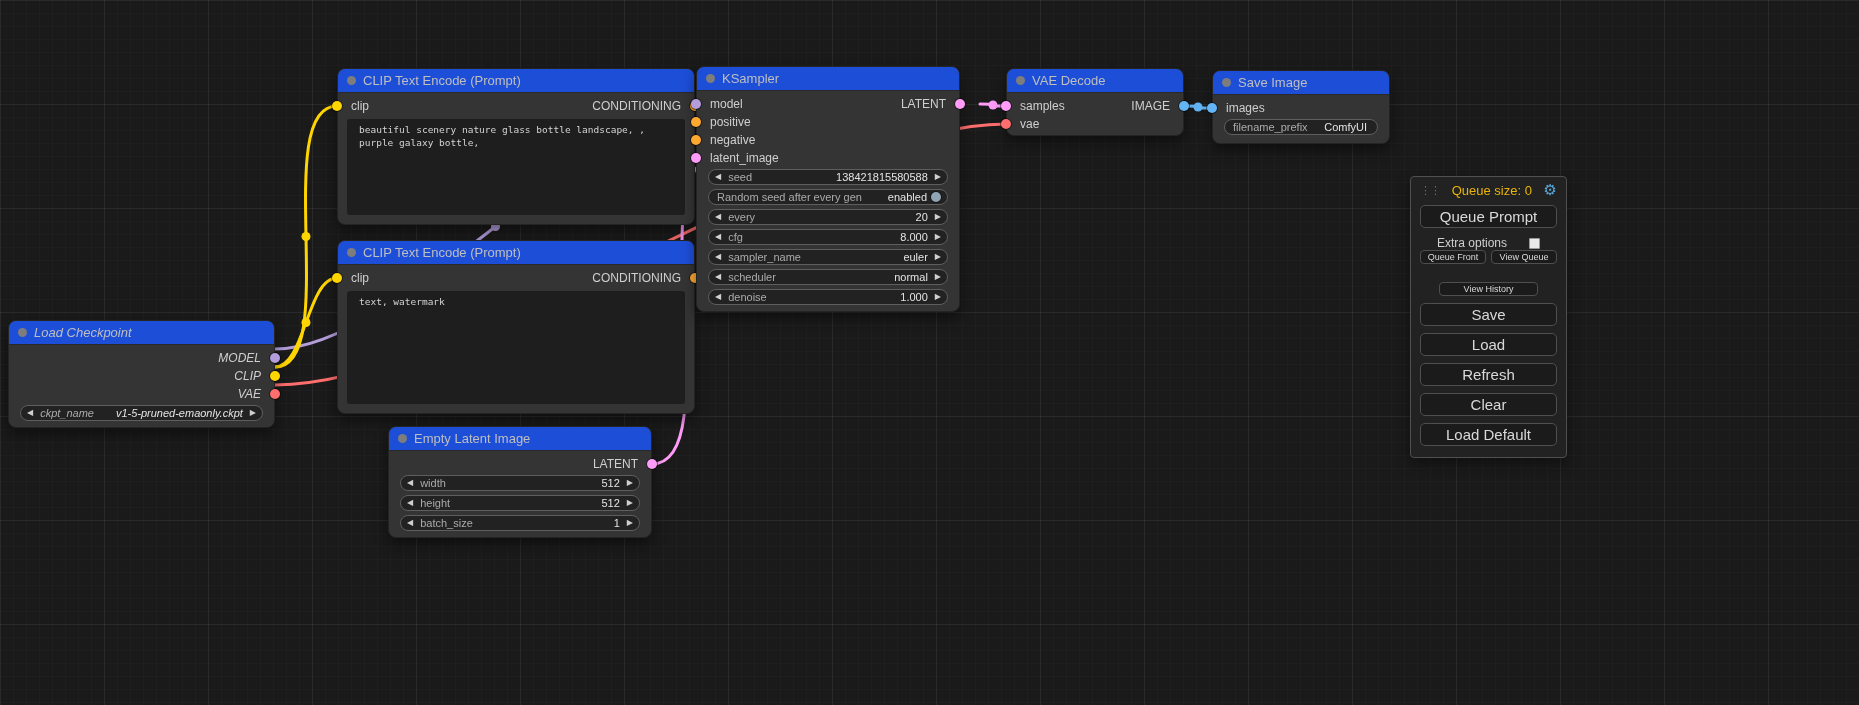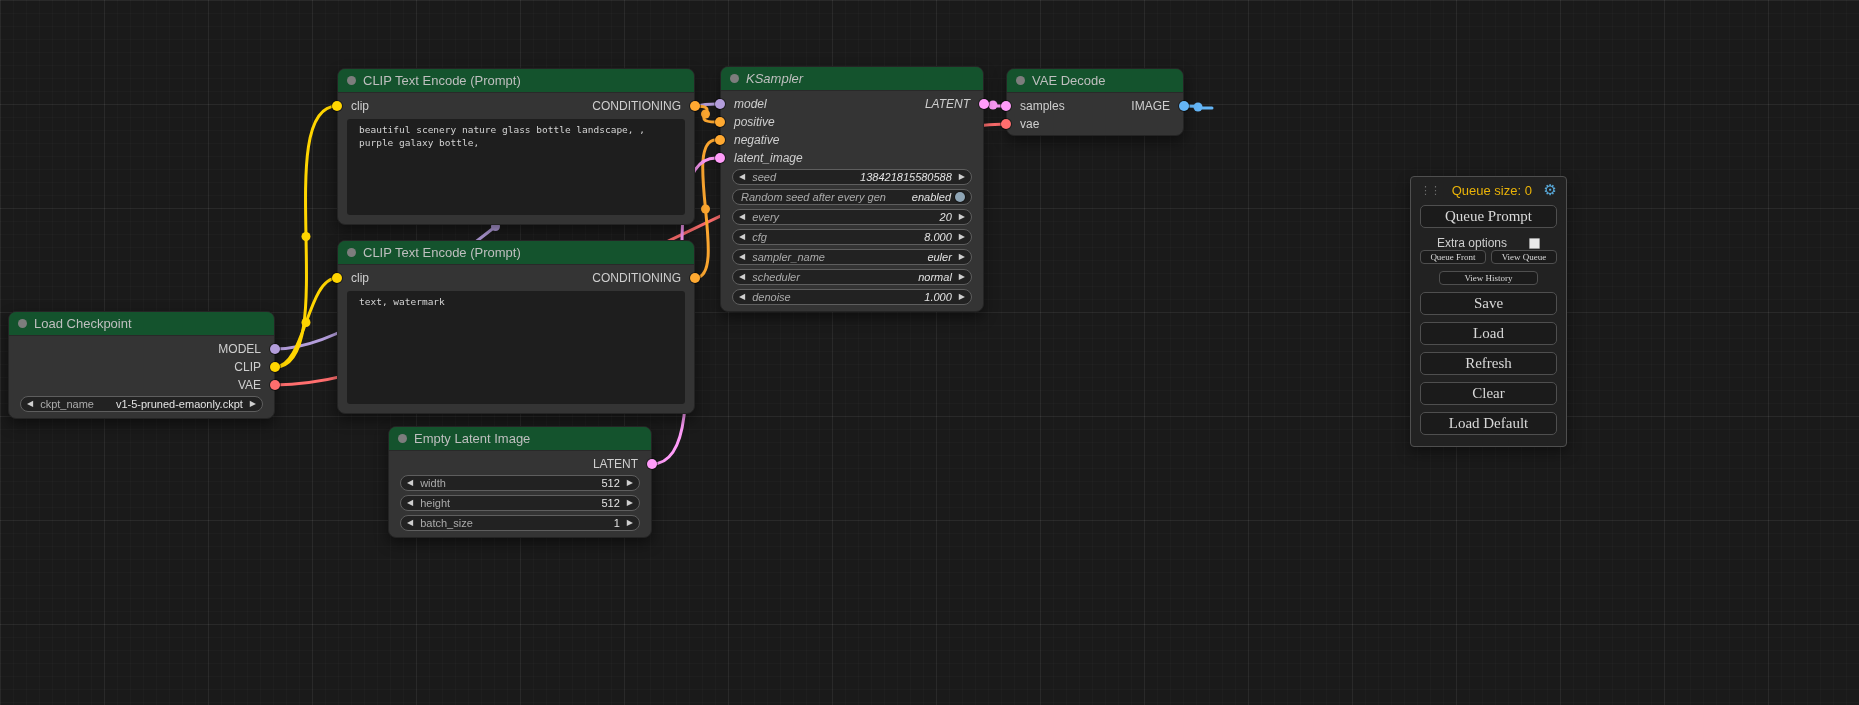--- a/index.html
+++ b/index.html
@@ -9,21 +9,21 @@
     background-image:
       linear-gradient(rgba(255,255,255,0.05) 1px, transparent 1px),
       linear-gradient(90deg, rgba(255,255,255,0.05) 1px, transparent 1px),
       linear-gradient(rgba(255,255,255,0.02) 1px, transparent 1px),
       linear-gradient(90deg, rgba(255,255,255,0.02) 1px, transparent 1px);
     background-size:104px 104px,104px 104px,13px 13px,13px 13px;}
   #wires{position:absolute;left:0;top:0;z-index:1;pointer-events:none;}
 
   .node{position:absolute;z-index:2;background:#343434;border:1px solid #242424;border-radius:8px;
     box-shadow:0 6px 14px rgba(0,0,0,0.45);display:flex;flex-direction:column;}
-  .node-title{flex:0 0 24px;display:flex;align-items:center;gap:7px;padding:0 9px;background:#14532d;
+  .node-title{flex:0 0 24px;display:flex;align-items:center;gap:7px;padding:0 9px;background:#1d4ed8;
     border-radius:7px 7px 0 0;border-bottom:1px solid #292929;}
   .collapse-dot{width:9px;height:9px;border-radius:50%;background:#7d7d7d;flex:0 0 auto;}
   .title-text{font-size:13px;color:#bfbfbf;white-space:nowrap;}
   .node-body{flex:1;display:flex;flex-direction:column;padding-top:4px;min-height:0;}
 
   .port-row{position:relative;flex:0 0 18px;height:18px;display:flex;align-items:center;padding:0 13px;}
   .port-row.dual{justify-content:space-between;}
   .port-row.in{justify-content:flex-start;}
   .port-row.out{justify-content:flex-end;}
   .port-label{font-size:12px;color:#cfcfcf;white-space:nowrap;}
@@ -47,28 +47,28 @@
     white-space:pre-wrap;word-break:break-word;overflow:hidden;}
 
   #queue-panel{position:absolute;left:1410px;top:176px;width:157px;z-index:3;background:#222;
     border:1px solid #4f4f4f;border-radius:4px;padding:6px 9px 11px;box-shadow:0 6px 14px rgba(0,0,0,0.4);}
   .qp-header{display:flex;align-items:center;margin-bottom:3px;}
   .drag-handle{color:#6e6e6e;font-size:11px;line-height:1;letter-spacing:-1px;cursor:grab;
     font-family:"DejaVu Sans",sans-serif;}
   .queue-size{flex:1;text-align:center;color:#eab308;font-size:13px;}
   .gear-icon{color:#58a8d8;font-size:15px;line-height:1;cursor:pointer;font-family:"DejaVu Sans",sans-serif;}
   .qbtn{display:block;width:100%;background:#1b1b1b;border:1px solid #4f4f4f;color:#d9d9d9;
-    border-radius:5px;font-family:Liberation Serif, serif;text-align:center;cursor:pointer;}
+    border-radius:5px;font-family:Liberation Sans, sans-serif;text-align:center;cursor:pointer;}
   .qbtn.big{font-size:15px;padding:2px 0;margin-top:7px;}
   .extra-row{display:flex;align-items:center;justify-content:center;gap:22px;margin-top:8px;
     color:#cfcfcf;font-size:12px;}
   .checkbox{width:11px;height:11px;background:#e9e9e9;border:1px solid #9a9a9a;border-radius:1px;cursor:pointer;}
   .small-row{display:flex;gap:5px;}
   .qbtn.small{font-size:9px;padding:1px 0;border-radius:4px;flex:1;}
-  .qbtn.history{width:72%;margin:7px auto 0;flex:none;}
+  .qbtn.history{width:72%;margin:18px auto 0;flex:none;}
 </style>
 </head>
 <body>
 
 <div id="canvas">
 
   <svg id="wires" width="1859" height="705" viewBox="0 0 1859 705">
       <path d="M 275 349 C 401.12146922709076 349 589.8785307729092 104 716 104" stroke="#B39DDB" stroke-width="3" fill="none" stroke-linecap="round"></path>
       <circle cx="495.5" cy="226.5" r="4.5" fill="#B39DDB"></circle>
       <path d="M 275 367 C 342.0657326807066 367 269.9342673192934 106 337 106" stroke="#FFD500" stroke-width="3" fill="none" stroke-linecap="round"></path>
@@ -82,21 +82,21 @@
       <path d="M 695 278 C 729.8971703723955 278 681.1028296276045 140 716 140" stroke="#FFA931" stroke-width="3" fill="none" stroke-linecap="round"></path>
       <circle cx="705.5" cy="209" r="4.5" fill="#FFA931"></circle>
       <path d="M 652 464 C 730.1552941265018 464 637.8447058734982 158 716 158" stroke="#FF9CF9" stroke-width="3" fill="none" stroke-linecap="round"></path>
       <circle cx="684" cy="311" r="4.5" fill="#FF9CF9"></circle>
       <path d="M 980 104 C 1010 104 976 106 1006 106" stroke="#FF9CF9" stroke-width="3" fill="none" stroke-linecap="round"></path>
       <circle cx="993" cy="105" r="4.5" fill="#FF9CF9"></circle>
       <path d="M 1184 106 C 1214 106 1182 108 1212 108" stroke="#64B5F6" stroke-width="3" fill="none" stroke-linecap="round"></path>
       <circle cx="1198" cy="107" r="4.5" fill="#64B5F6"></circle>
     </svg>
 
-  <div class="node" style="left:8px;top:311px;width:267px;height:108px;">
+  <div class="node" style="left:8px;top:320px;width:267px;height:108px;font-style:italic;">
     <div class="node-title">
       <span class="collapse-dot"></span>
       <span class="title-text">Load Checkpoint</span>
     </div>
     <div class="node-body">
       <div class="port-row out">
         <span class="port-label">MODEL</span>
         <span class="port-dot right" style="background-color: rgb(179, 157, 219);"></span>
       </div>
       <div class="port-row out">
@@ -172,21 +172,21 @@
       </div>
       <div class="widget">
         <span class="arrow">◀</span>
         <span class="wlabel">batch_size</span>
         <span class="wvalue">1</span>
         <span class="arrow">▶</span>
       </div>
     </div>
   </div>
 
-  <div class="node" style="left:720px;top:66px;width:264px;height:246px;font-style:italic;">
+  <div class="node" style="left:696px;top:66px;width:264px;height:246px;">
     <div class="node-title">
       <span class="collapse-dot"></span>
       <span class="title-text">KSampler</span>
     </div>
     <div class="node-body">
       <div class="port-row dual">
         <span class="port-dot left" style="background-color: rgb(179, 157, 219);"></span>
         <span class="port-label">model</span>
         <span class="port-label">LATENT</span>
         <span class="port-dot right" style="background-color: rgb(255, 156, 249);"></span>
@@ -259,20 +259,36 @@
         <span class="port-label">IMAGE</span>
         <span class="port-dot right" style="background-color: rgb(100, 181, 246);"></span>
       </div>
       <div class="port-row in">
         <span class="port-dot left" style="background-color: rgb(255, 110, 110);"></span>
         <span class="port-label">vae</span>
       </div>
     </div>
   </div>
 
+  <div class="node" style="left:1212px;top:70px;width:178px;height:74px;">
+    <div class="node-title">
+      <span class="collapse-dot"></span>
+      <span class="title-text">Save Image</span>
+    </div>
+    <div class="node-body">
+      <div class="port-row in">
+        <span class="port-dot left" style="background-color: rgb(100, 181, 246);"></span>
+        <span class="port-label">images</span>
+      </div>
+      <div class="widget no-arrows">
+        <span class="wlabel">filename_prefix</span>
+        <span class="wvalue">ComfyUI</span>
+      </div>
+    </div>
+  </div>
 
   <div id="queue-panel">
     <div class="qp-header">
       <span class="drag-handle">⋮⋮</span>
       <span class="queue-size">Queue size: 0</span>
       <span class="gear-icon">⚙</span>
     </div>
     <button class="qbtn big">Queue Prompt</button>
     <div class="extra-row">
       <span>Extra options</span>

